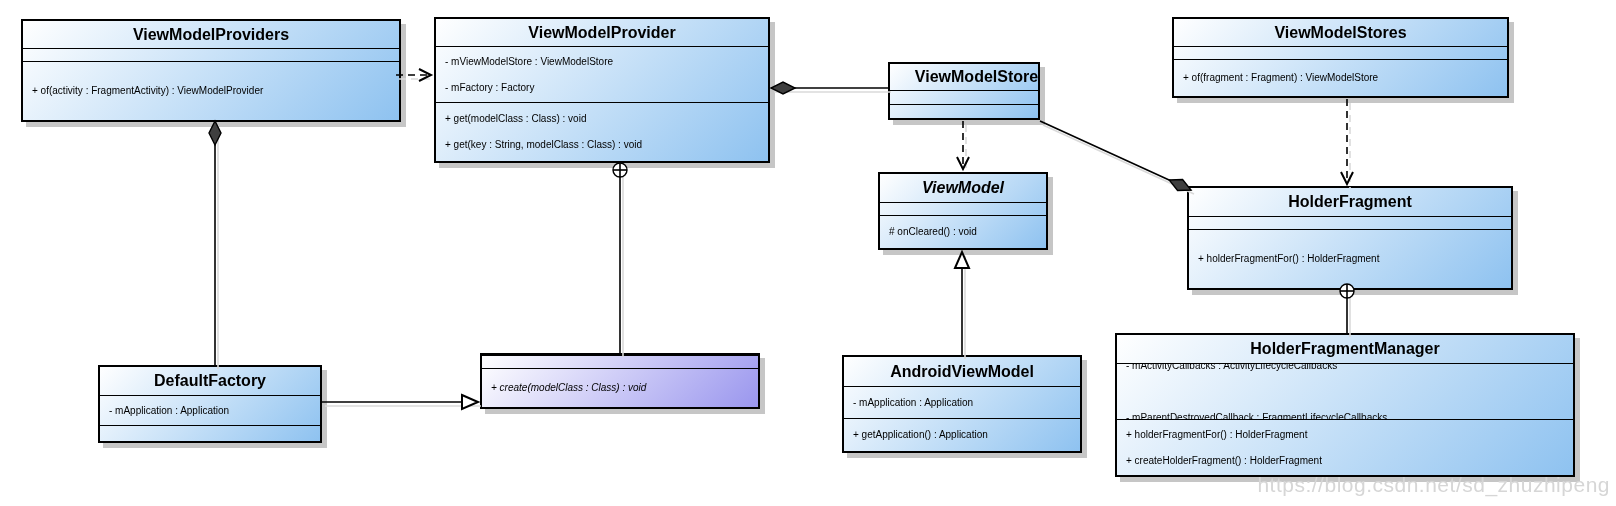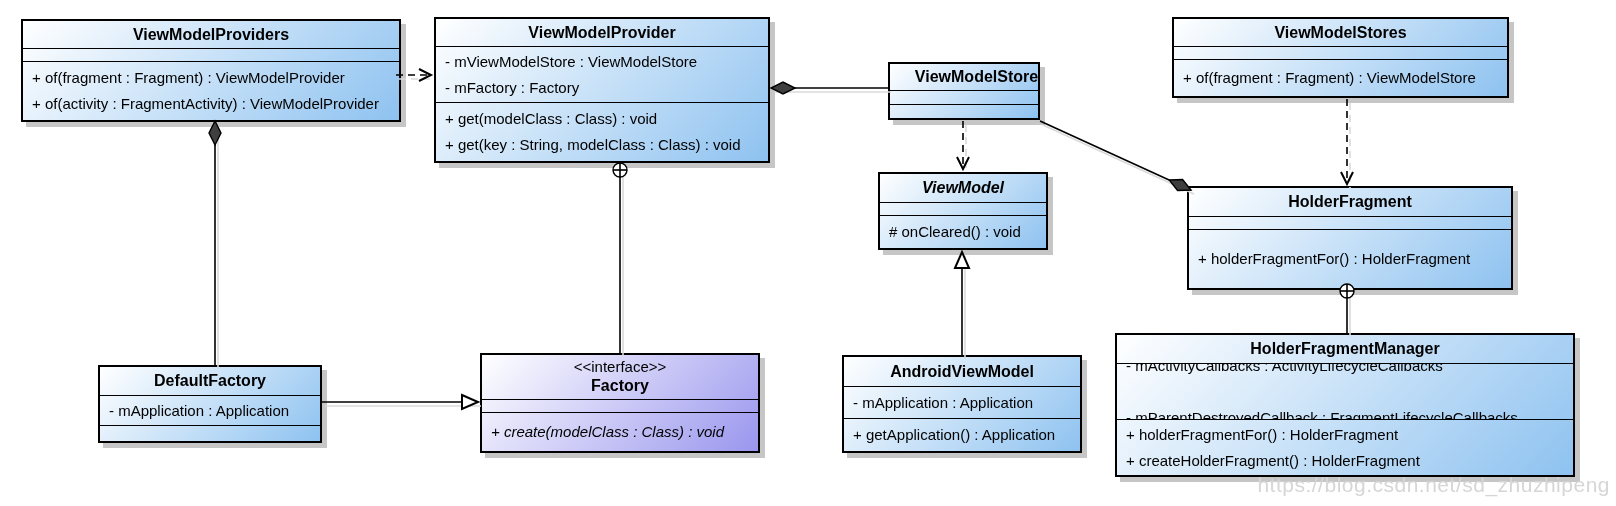--- a/index.html
+++ b/index.html
@@ -18,21 +18,21 @@
     display:flex; flex-direction:column; justify-content:center; align-items:center;
     font-weight:bold; font-size:16px; color:#000; line-height:1.2;
   }
   .stereo { font-weight:normal; font-size:15px; }
   .cname.it { font-style:italic; }
 
   .uml-comp {
     border-top:1px solid #000; overflow:hidden;
     display:flex; flex-direction:column; justify-content:center;
   }
-  .member { font-size:15px; line-height:26px; padding-left:9px; white-space:nowrap; color:#000; }
+  .member { font-size:10px; line-height:26px; padding-left:9px; white-space:nowrap; color:#000; }
   .member.it { font-style:italic; }
 
   #connectors { position:absolute; left:0; top:0; width:1616px; height:506px; pointer-events:none; }
   .wire  { fill:none; stroke:#000000; stroke-width:1.6px; }
   .echo  { fill:none; stroke:#dadada; stroke-width:1.6px; }
   .dashed{ stroke-dasharray:7 5; }
   .cplus { fill:#ffffff; stroke:#000000; stroke-width:1.4px; }
 
   #watermark { position:absolute; right:6px; bottom:9px; font-size:21px; color:#d6d6d6; letter-spacing:0.5px; }
 </style>
@@ -40,21 +40,20 @@
 <body>
 
 <div id="canvas">
   <div id="boxes">
       <div class="uml-class" style="left: 21px; top: 19px; width: 380px;">
         <div class="uml-title" style="height: 27px;">
           <div class="cname">ViewModelProviders</div>
         </div>
         <div class="uml-comp" style="height: 13px;"></div>
         <div class="uml-comp" style="height: 59px;">
-          <div class="member">+ of(fragment : Fragment) : ViewModelProvider</div>
           <div class="member">+ of(activity : FragmentActivity) : ViewModelProvider</div>
         </div>
       </div>
       <div class="uml-class" style="left: 434px; top: 17px; width: 336px;">
         <div class="uml-title" style="height: 27px;">
           <div class="cname">ViewModelProvider</div>
         </div>
         <div class="uml-comp" style="height: 56px;">
           <div class="member">- mViewModelStore : ViewModelStore</div>
           <div class="member">- mFactory : Factory</div>
@@ -101,24 +100,20 @@
       <div class="uml-class" style="left: 98px; top: 365px; width: 224px;">
         <div class="uml-title" style="height: 28px;">
           <div class="cname">DefaultFactory</div>
         </div>
         <div class="uml-comp" style="height: 30px;">
           <div class="member">- mApplication : Application</div>
         </div>
         <div class="uml-comp" style="height: 16px;"></div>
       </div>
       <div class="uml-class interface" style="left: 480px; top: 353px; width: 280px;">
-        <div class="uml-title" style="height: 44px;">
-          <div class="stereo">&lt;&lt;interface&gt;&gt;</div>
-          <div class="cname">Factory</div>
-        </div>
         <div class="uml-comp" style="height: 13px;"></div>
         <div class="uml-comp" style="height: 39px;">
           <div class="member it">+ create(modelClass : Class) : void</div>
         </div>
       </div>
       <div class="uml-class" style="left: 842px; top: 355px; width: 240px;">
         <div class="uml-title" style="height: 29px;">
           <div class="cname">AndroidViewModel</div>
         </div>
         <div class="uml-comp" style="height: 32px;">

